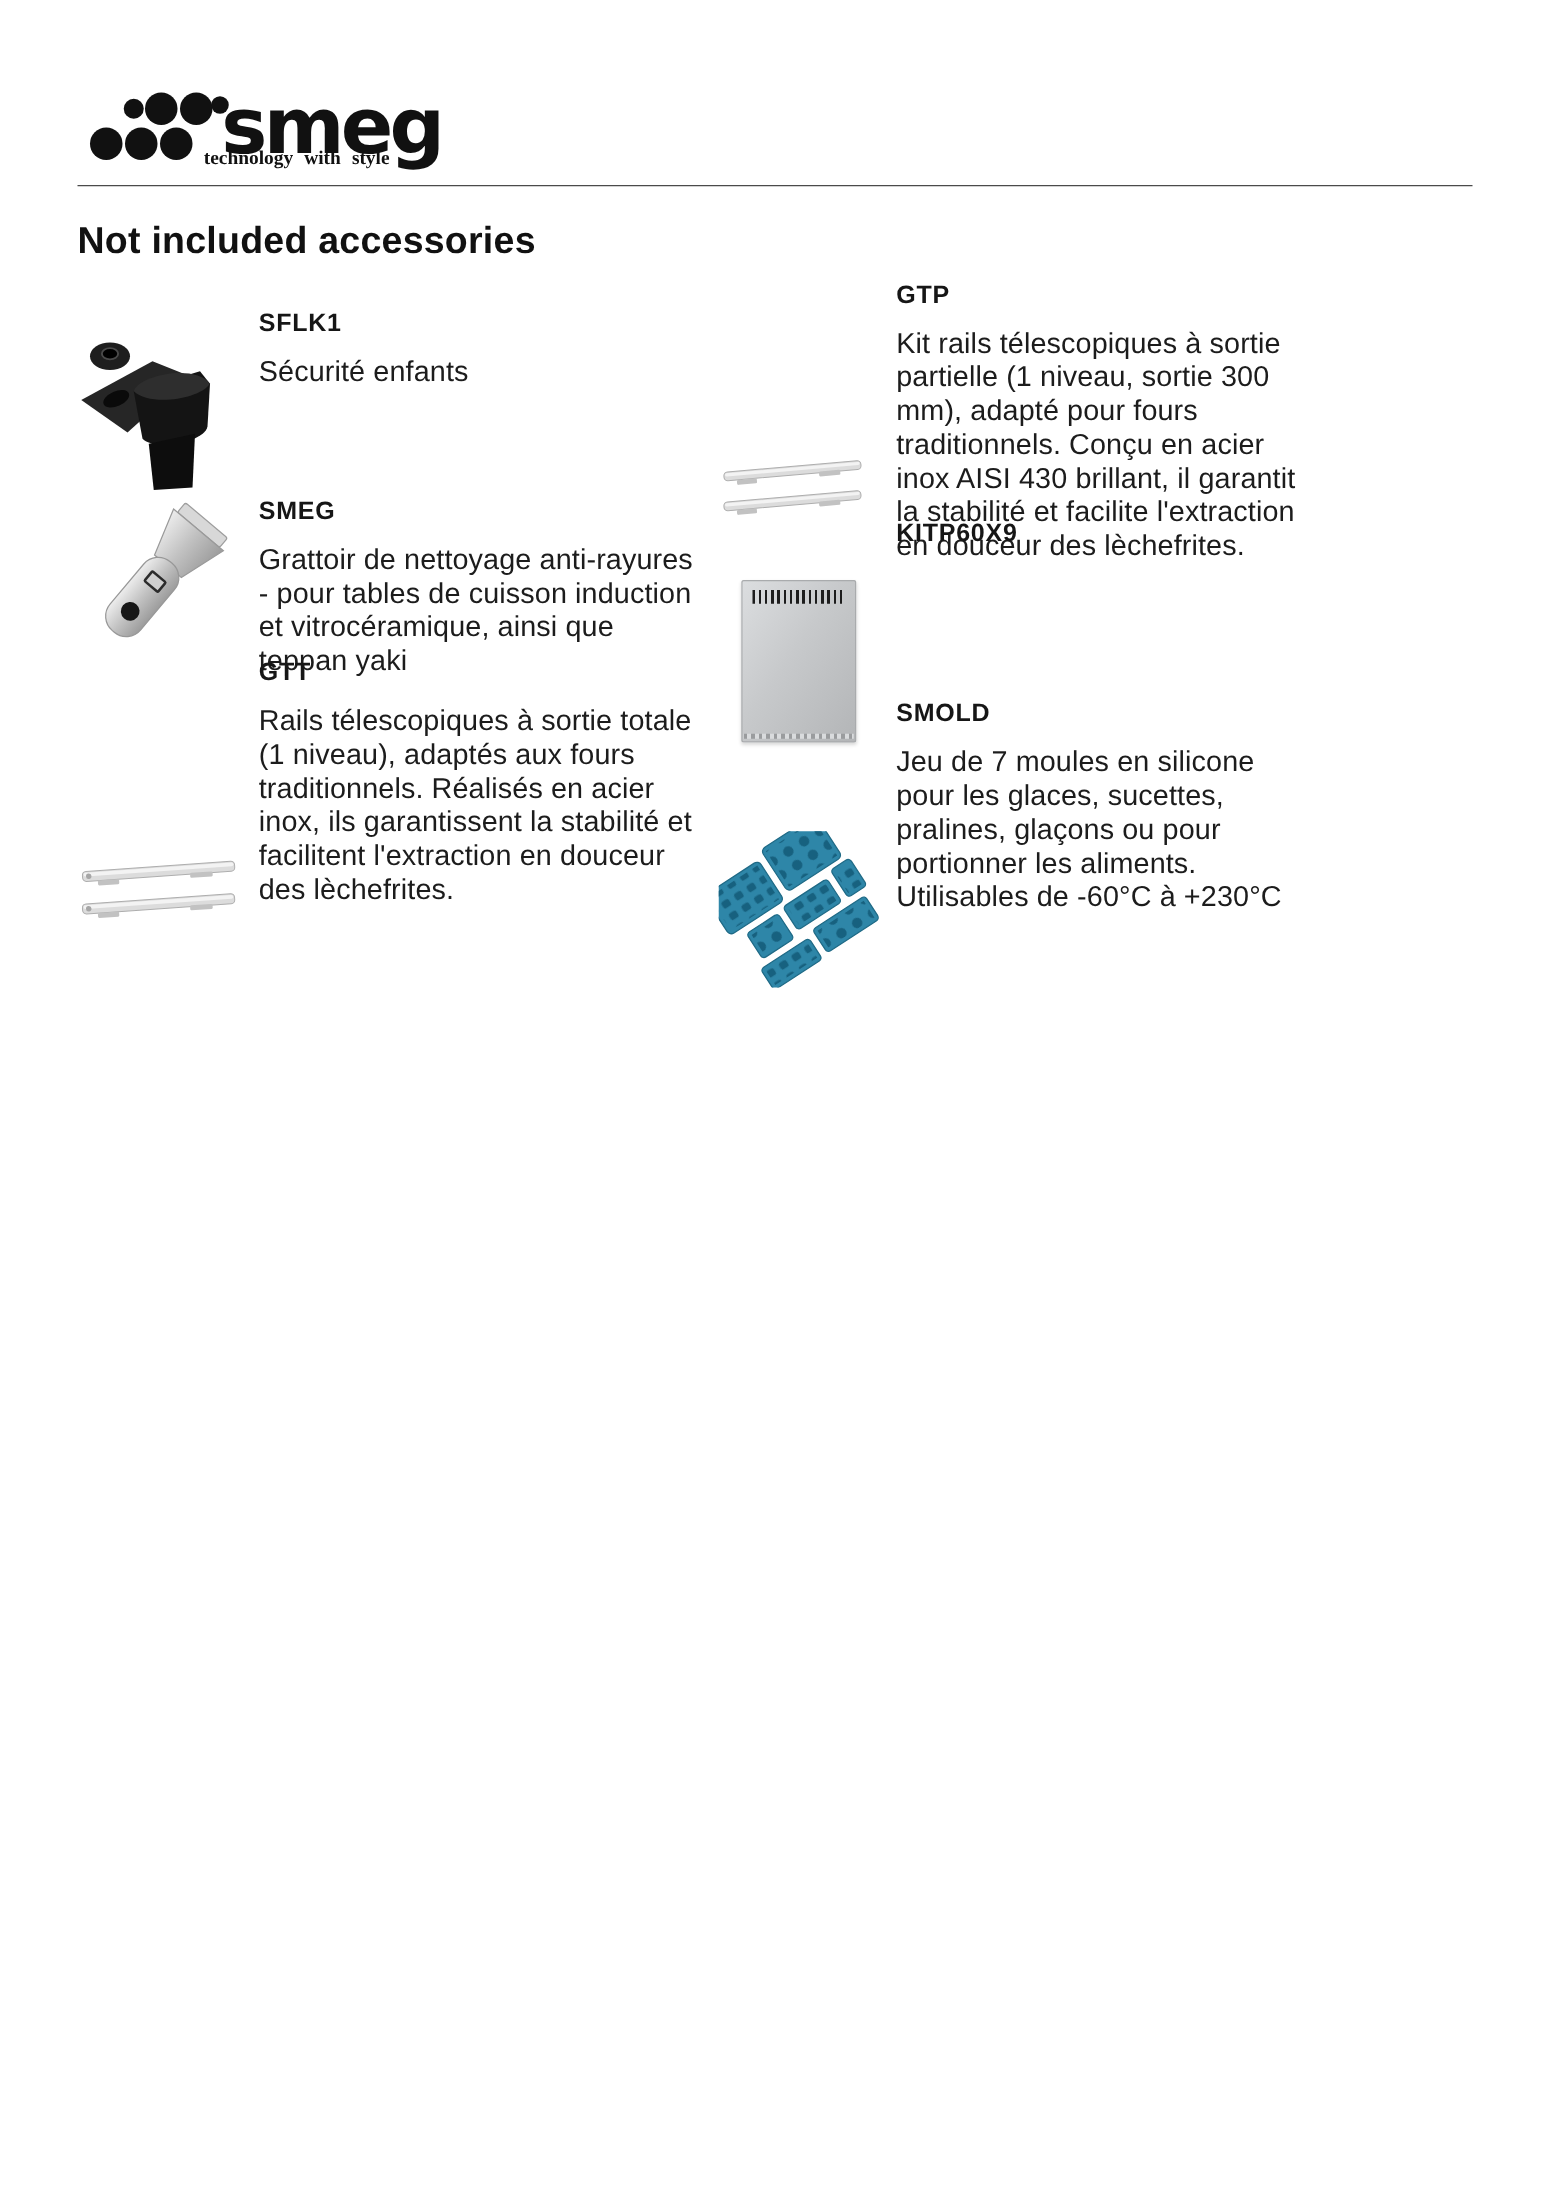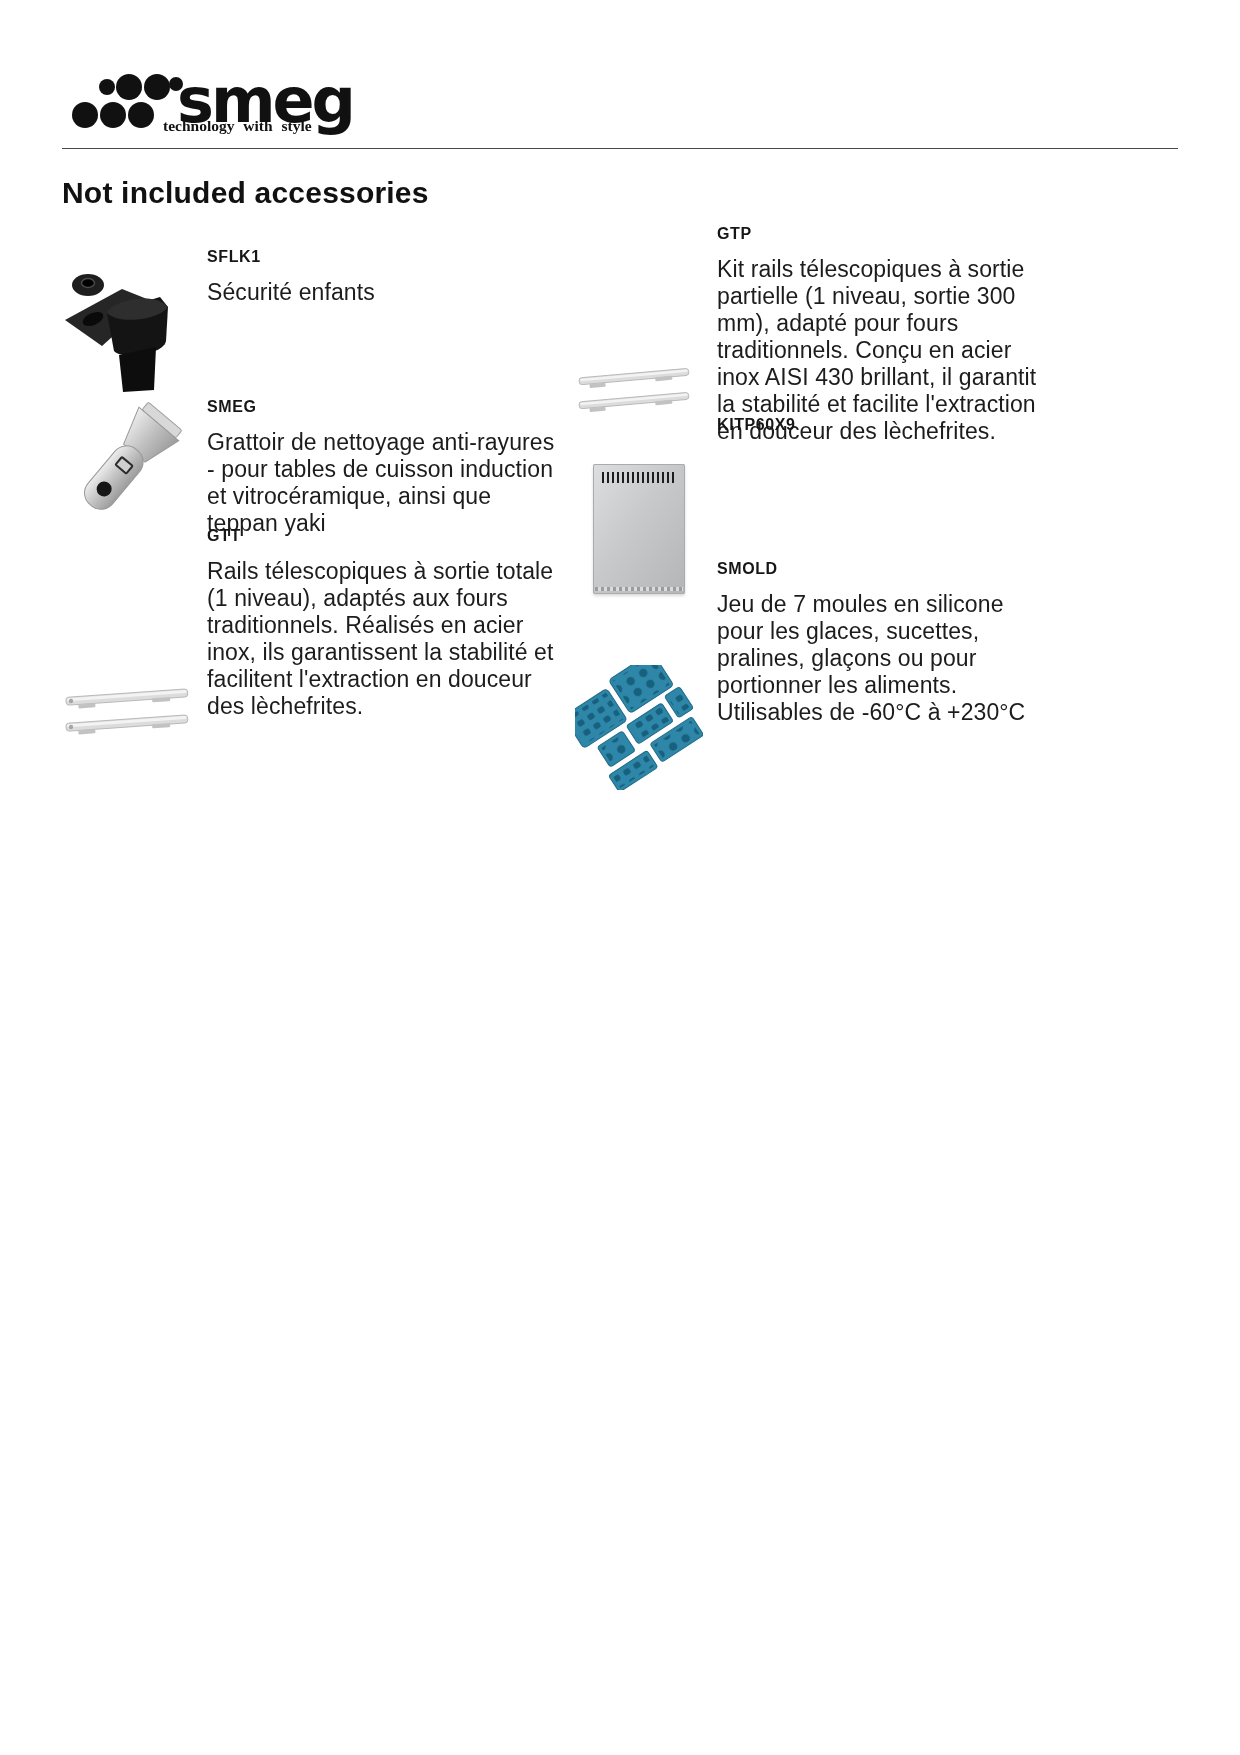--- a/index.html
+++ b/index.html
@@ -15,21 +15,21 @@
   
   .rule-top{position:absolute;left:62px;top:148px;width:1116px;border-top:1.5px solid #4a4a4a;}
   .rule-footer{position:absolute;left:62px;top:1699px;width:1116px;border-top:2px solid #3a3a3a;}
   
   .page-title{position:absolute;left:62px;top:176px;margin:0;font-size:30px;font-weight:600;letter-spacing:0.2px;color:#111;}
   
   .acc-item{position:absolute;display:flex;align-items:flex-start;}
   .acc-img{flex:0 0 145px;width:145px;}
   .col-right .acc-img{flex:0 0 142px;width:142px;}
   .acc-text{flex:1;}
-  .acc-code{margin:0 0 13px 0;font-size:16px;font-weight:700;letter-spacing:0.6px;color:#161616;}
+  .acc-code{margin:0 0 13px 0;font-size:20px;font-weight:700;letter-spacing:0.6px;color:#161616;}
   .acc-desc{margin:0;font-size:23px;line-height:27px;letter-spacing:0.1px;color:#1c1c1c;}
   #item-l1{left:62px;top:248px;width:500px;}
   #item-l2{left:62px;top:398px;width:500px;}
   #item-l3{left:62px;top:527px;width:500px;}
   #item-r1{left:575px;top:225px;width:477px;}
   #item-r2{left:575px;top:416px;width:477px;}
   #item-r3{left:575px;top:560px;width:477px;}
   
   #item-l1 .acc-img{padding-top:18px;}
   #item-l2 .acc-img{padding-top:2px;}

